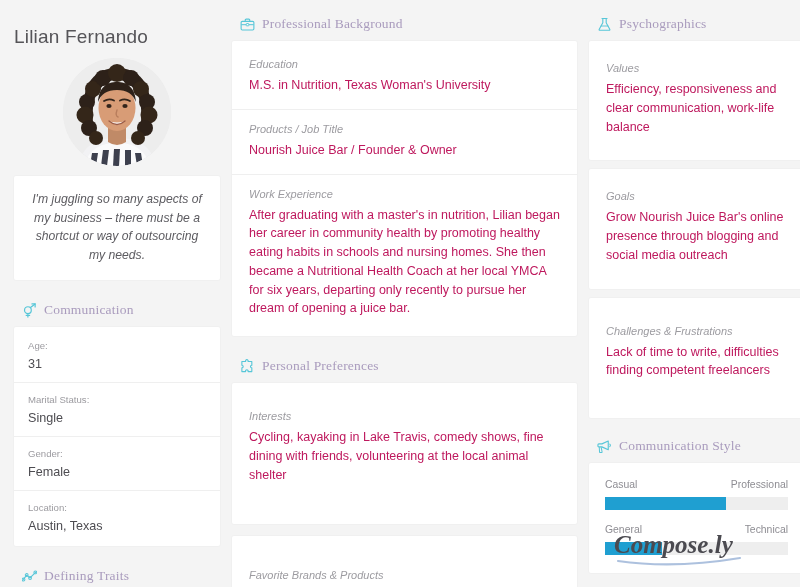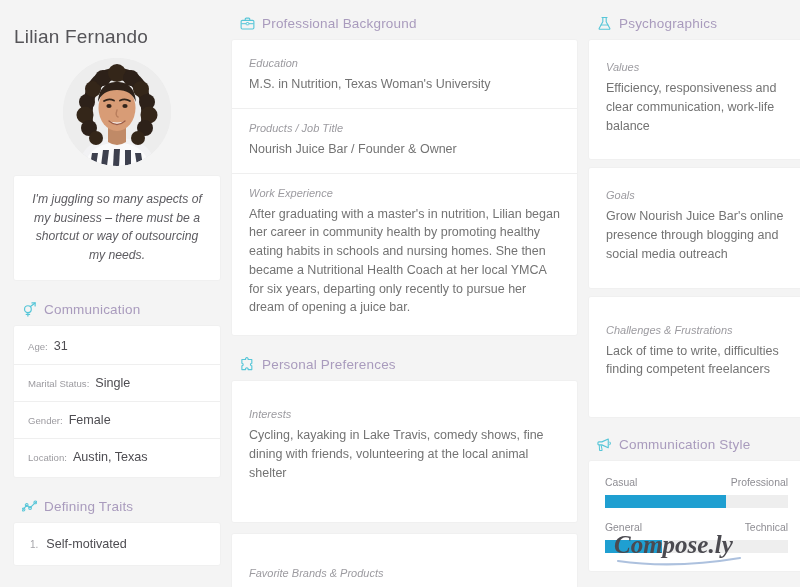--- a/index.html
+++ b/index.html
@@ -33,21 +33,21 @@
     gap: 7px;
     margin: 2px 0 9px 8px;
   }
   .section-head .ico {
     width: 15px; height: 15px;
     flex: 0 0 15px;
     display: flex; align-items: center; justify-content: center;
   }
   .section-head .ico svg { display: block; }
   .section-title {
-    font-family: Liberation Sans, sans-serif;
+    font-family: Liberation Serif, serif;
     font-size: 13.5px;
     color: #a99bbd;
     letter-spacing: .2px;
   }
 
   
   .card {
     background: #ffffff;
     border-radius: 2px;
     box-shadow: 0 0 0 1px rgba(0,0,0,.015);
@@ -88,20 +88,21 @@
   }
 
   
   .demo-card { padding: 2px 0 2px 0; margin-bottom: 22px; }
   .demo-row {
     display: flex;
     align-items: baseline;
     gap: 6px;
     padding: 11px 14px;
     border-bottom: 1px solid #efefef;
+    flex-direction: column;
   }
   .demo-row:last-child { border-bottom: none; }
   .demo-label {
     font-size: 9.6px;
     color: #9c9ba0;
     white-space: nowrap;
   }
   .demo-value {
     font-size: 12.6px;
     color: #4d4c51;
@@ -129,21 +130,21 @@
   .field:last-child { border-bottom: none; }
   .field-label {
     font-size: 11px;
     color: #9c9ba0;
     margin-bottom: 6px;
     font-style: italic;
   }
   .field-value {
     font-size: 12.5px;
     line-height: 1.5;
-    color: #737373;
+    color: #be185d;
   }
 
   .gap-22 { margin-bottom: 22px; }
   .gap-12 { margin-bottom: 12px; }
   .gap-9  { margin-bottom: 9px; }
 
   
   .comm-card { padding: 16px 16px 18px 16px; }
   .slider-block { margin-bottom: 14px; }
   .slider-block:last-child { margin-bottom: 0; }

